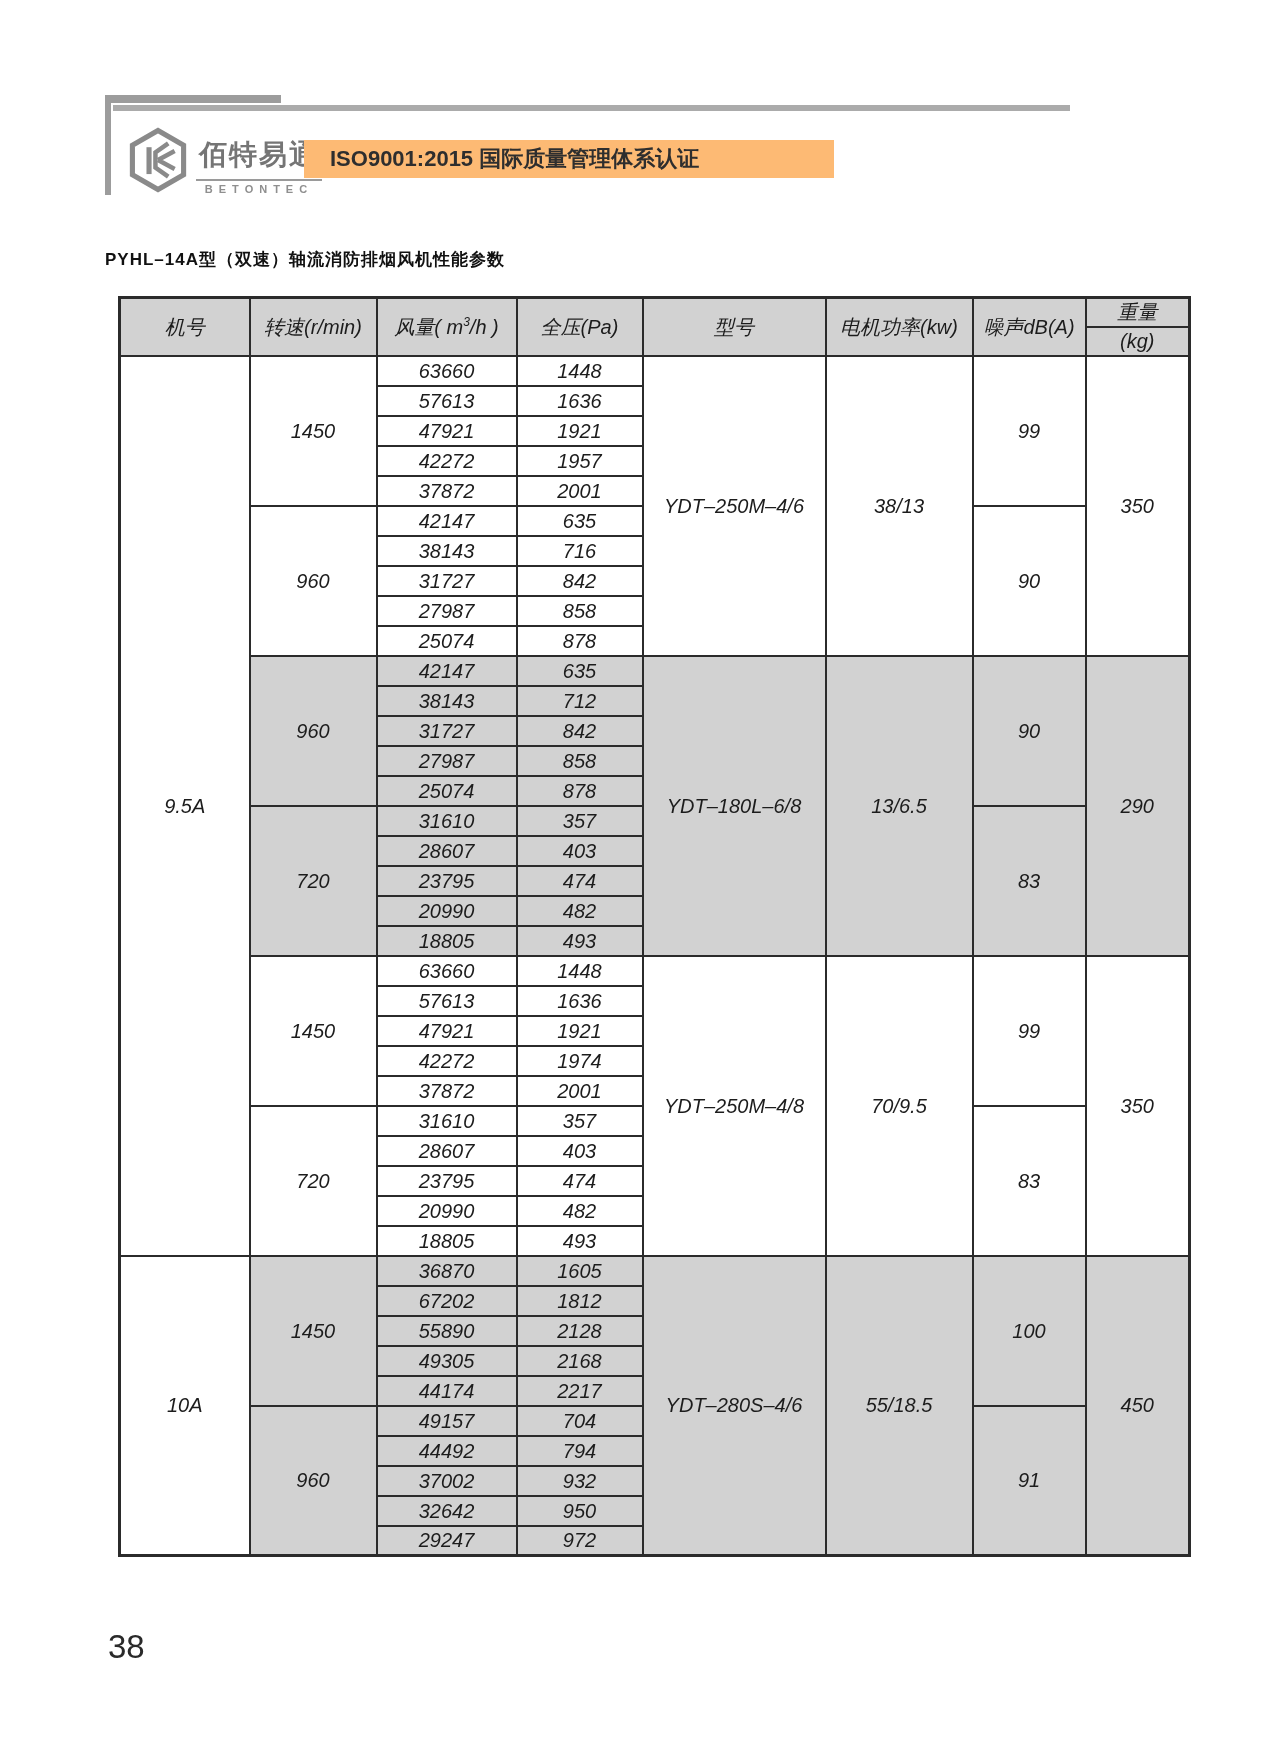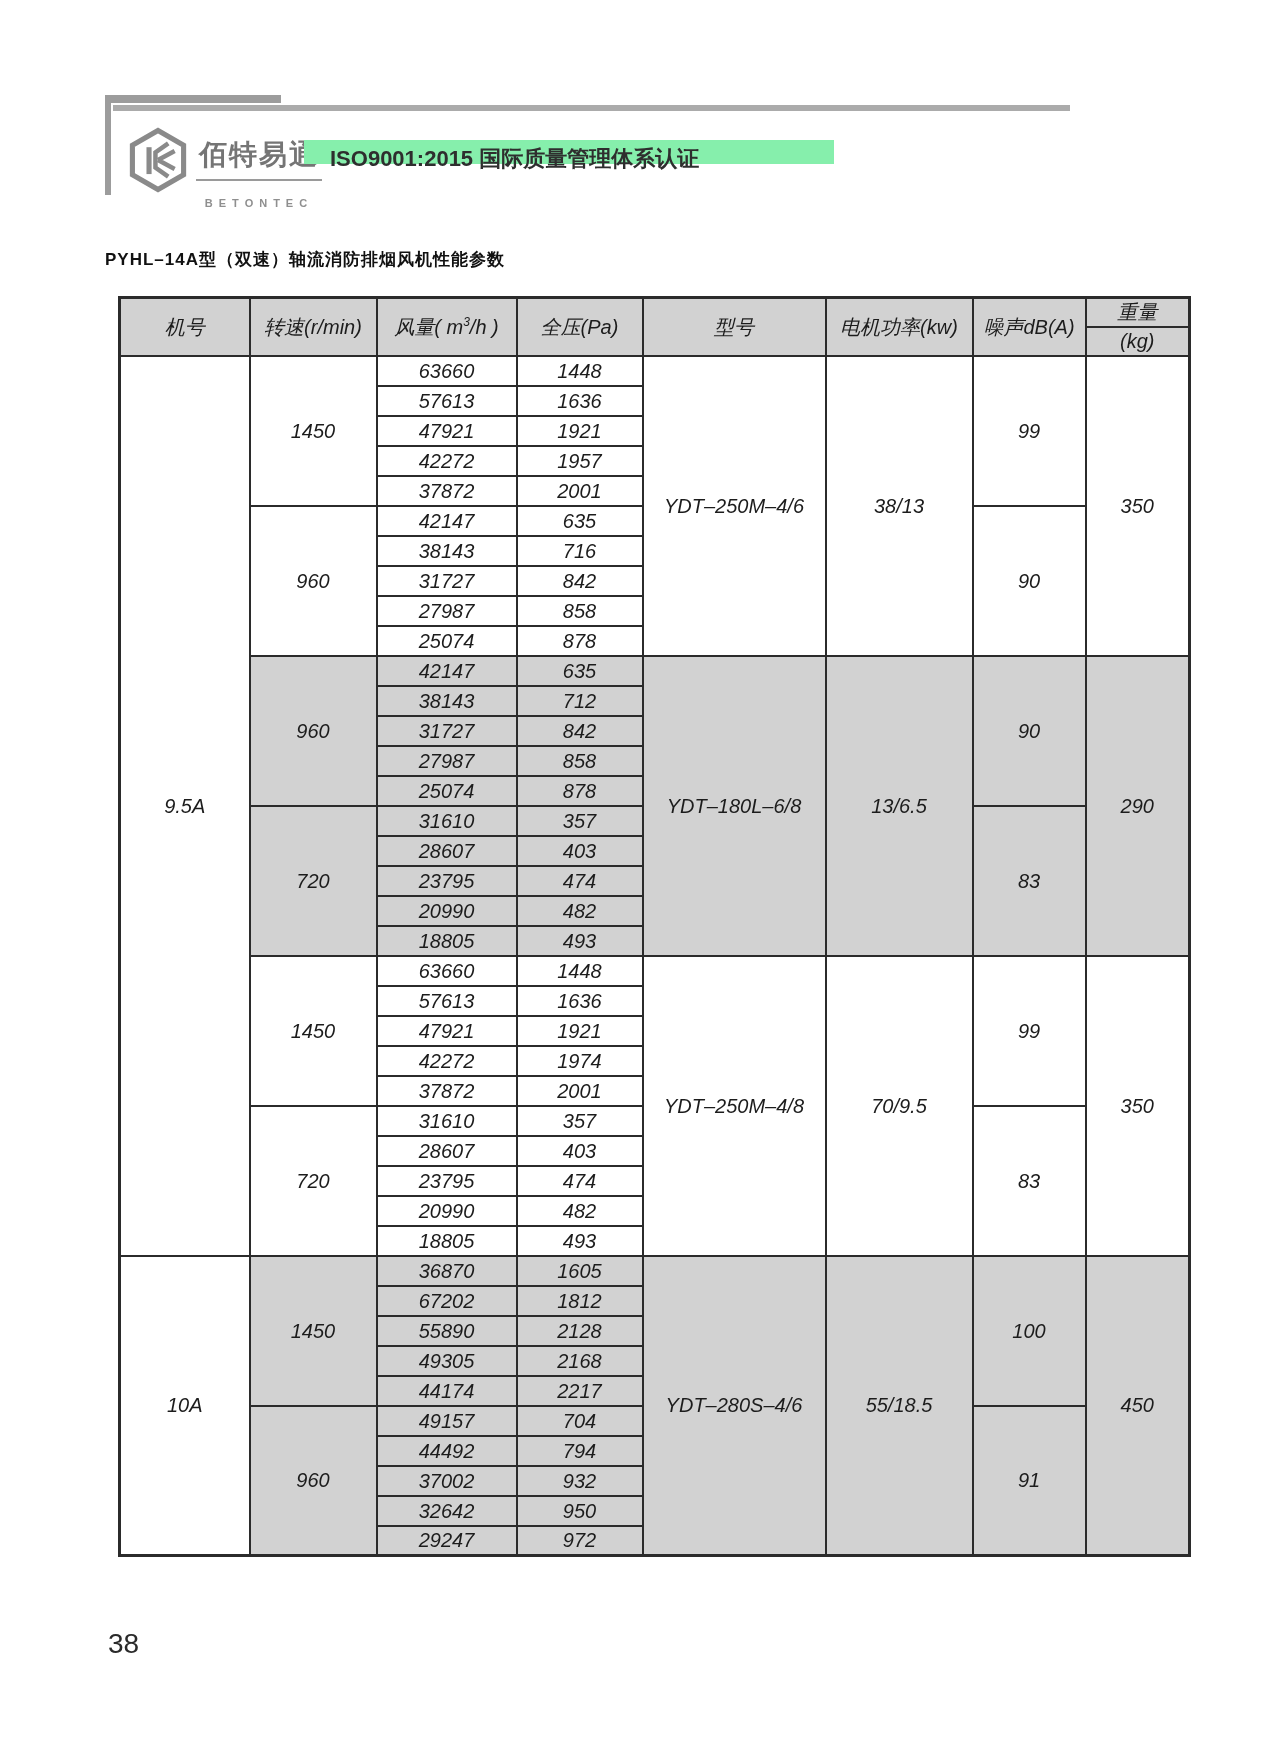--- a/index.html
+++ b/index.html
@@ -10,45 +10,45 @@
   .bar{position:absolute;background:#9c9c9c;}
   .bar-a{left:105px;top:95px;width:176px;height:8px;}
   .bar-b{left:113px;top:105px;width:957px;height:6px;background:#ababab;}
   .bar-v{left:105px;top:95px;width:6px;height:100px;}
 
   
   .logo{position:absolute;left:126px;top:126px;}
   .brand{position:absolute;left:196px;top:136px;text-align:center;}
   .brand-cn{font-size:28px;font-weight:bold;color:#757575;letter-spacing:2px;
             border-bottom:2px solid #9a9a9a;padding:0 3px 5px 3px;display:inline-block;}
-  .brand-en{font-size:11px;font-weight:bold;color:#8f8f8f;letter-spacing:6px;margin-top:16px;}
-
-  .iso-banner{position:absolute;left:304px;top:140px;width:530px;height:24px;
-              background:#86efac;line-height:38px;padding-left:26px;box-sizing:border-box;
+  .brand-en{font-size:11px;font-weight:bold;color:#8f8f8f;letter-spacing:6px;margin-top:2px;}
+
+  .iso-banner{position:absolute;left:304px;top:140px;width:530px;height:38px;
+              background:#fdba74;line-height:38px;padding-left:26px;box-sizing:border-box;
               font-size:22px;font-weight:bold;color:#2e2e2e;}
 
   .page-title{position:absolute;left:105px;top:248px;font-size:17px;font-weight:bold;
               color:#111;letter-spacing:1px;}
 
   
   table.perf{position:absolute;left:118px;top:296px;width:1070px;
              border-collapse:collapse;table-layout:fixed;
              border:3px solid #2b2b2b;font-style:italic;}
   table.perf th, table.perf td{
      border:2px solid #2b2b2b;text-align:center;vertical-align:middle;
      font-size:20px;font-weight:normal;padding:0;line-height:1.1;
      overflow:hidden;white-space:nowrap;}
   table.perf thead th{background:#d2d2d2;}
   table.perf thead tr{height:29px;}
   table.perf tbody tr{height:30px;}
   table.perf td{background:#ffffff;}
   table.perf td.gray{background:#d2d2d2;}
   table.perf sup{font-size:12px;}
 
-  .page-number{position:absolute;left:108px;top:1628px;font-size:28px;color:#2a2a2a;}
+  .page-number{position:absolute;left:108px;top:1628px;font-size:33px;color:#2a2a2a;}
 </style>
 </head>
 <body>
 
 <div class="page">
 
   <div class="bar bar-a"></div>
   <div class="bar bar-b"></div>
   <div class="bar bar-v"></div>
 

